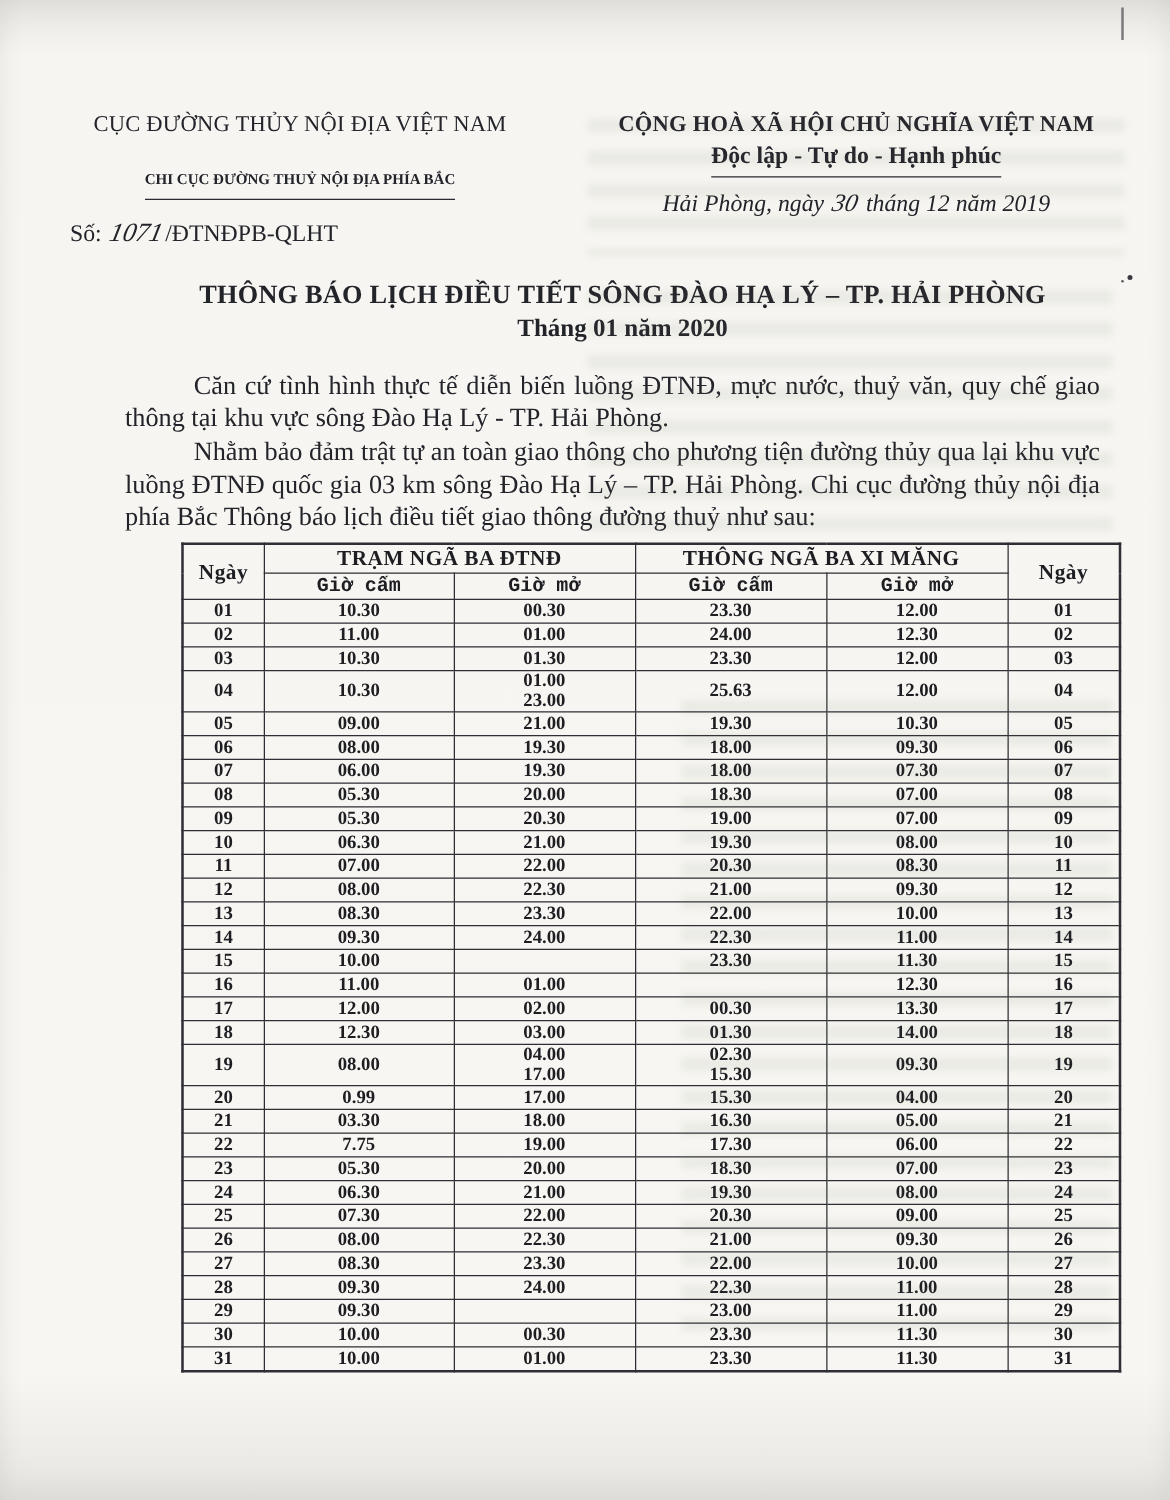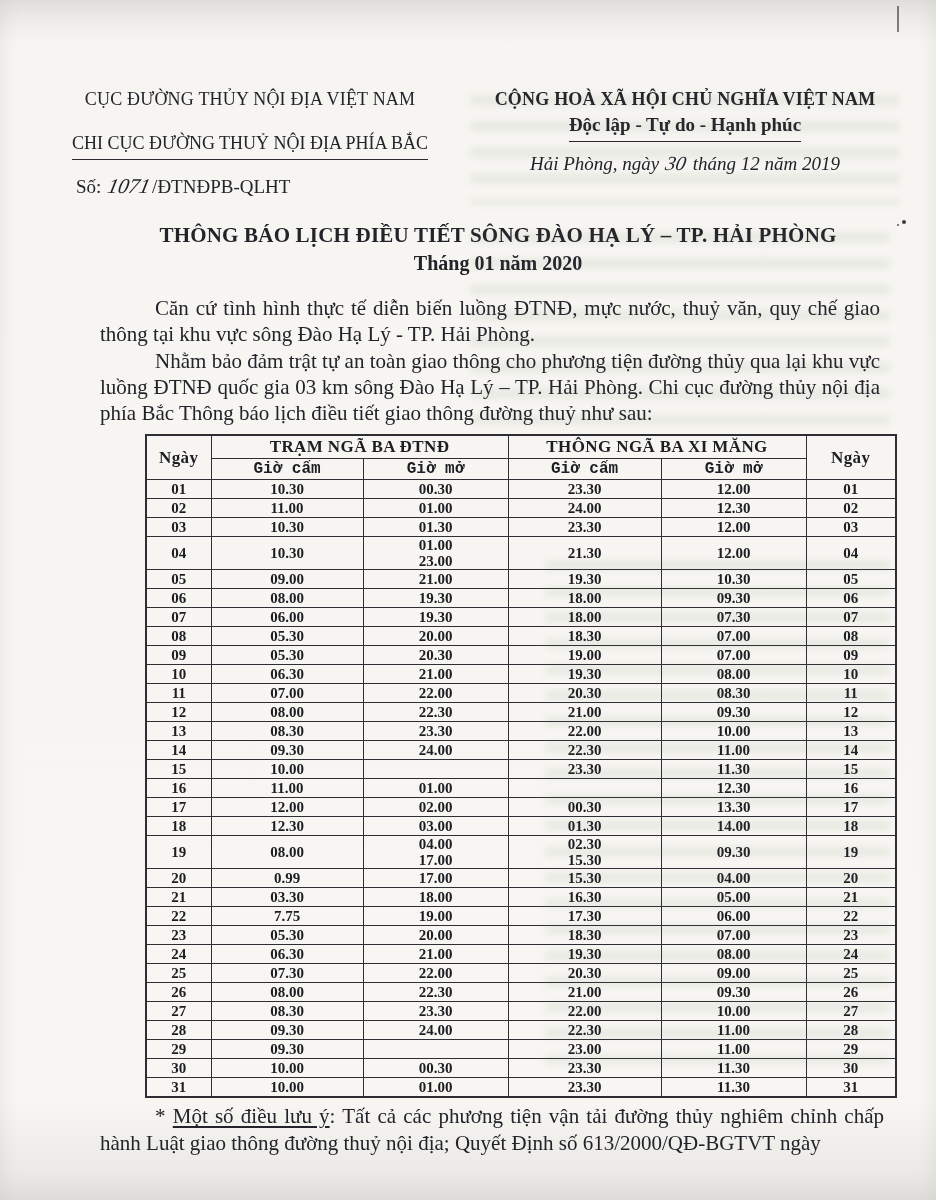--- a/index.html
+++ b/index.html
@@ -14,24 +14,24 @@
   .corner-line{position:absolute;left:897px;top:6px;width:2px;height:26px;background:#4a4a50;opacity:.7;}
   .ghost{position:absolute;pointer-events:none;filter:blur(3px);
     background:repeating-linear-gradient(180deg, rgba(105,115,92,.08) 0 11px, rgba(105,115,92,0) 11px 26px);}
   .g1{left:470px;top:95px;width:430px;height:110px;}
   .g2{left:470px;top:232px;width:420px;height:205px;}
   .g3{left:545px;top:560px;width:345px;height:520px;}
   .ink-speck{position:absolute;left:902px;top:220px;width:4px;height:4px;border-radius:50%;background:#3a3a40;box-shadow:-6px 3px 0 -1px #55555c;}
 
   
   .header{display:flex;padding-top:86px;}
-  .hdr-left{width:480px;text-align:center;padding-left:20px;box-sizing:border-box;}
+  .hdr-left{width:480px;text-align:center;box-sizing:border-box;}
   .hdr-right{width:410px;text-align:center;}
   .org-parent{font-size:18px;letter-spacing:.2px;line-height:26px;}
-  .org-name{font-size:18px;font-weight:normal;line-height:26px;display:inline-block;border-bottom:1.6px solid #2a2a30;padding-bottom:3px;}
+  .org-name{font-size:12px;font-weight:bold;line-height:26px;display:inline-block;border-bottom:1.6px solid #2a2a30;padding-bottom:3px;}
   .doc-no{margin-top:14px;text-align:left;padding-left:56px;font-size:19px;}
   .motto1{font-size:18px;font-weight:bold;line-height:26px;letter-spacing:.2px;}
   .motto2{font-size:19px;font-weight:bold;line-height:26px;display:inline-block;border-bottom:1.8px solid #2a2a30;padding-bottom:3px;}
   .date-line{margin-top:10px;font-style:italic;font-size:19px;}
   .hand{display:inline-block;font-style:italic;transform:skewX(-12deg);font-size:21px;margin:0 2px;}
   .hand-day{font-size:20px;}
 
   
   .title-block{text-align:center;margin-top:24px;padding-left:60px;}
   .title1{font-size:21px;font-weight:bold;letter-spacing:.2px;}
@@ -137,21 +137,21 @@
           <td>01.30</td>
           <td>23.30</td>
           <td>12.00</td>
           <td>03</td>
         </tr>
         <tr>
           <td>04</td>
           <td>10.30</td>
           <td>01.00
 23.00</td>
-          <td>21.30</td>
+          <td>25.63</td>
           <td>12.00</td>
           <td>04</td>
         </tr>
         <tr>
           <td>05</td>
           <td>09.00</td>
           <td>21.00</td>
           <td>19.30</td>
           <td>10.30</td>
           <td>05</td>
@@ -362,14 +362,13 @@
           <td>31</td>
           <td>10.00</td>
           <td>01.00</td>
           <td>23.30</td>
           <td>11.30</td>
           <td>31</td>
         </tr>
       </tbody>
   </table>
 
-  <p class="footer-note"><span>* </span><span class="note-label">Một số điều lưu ý</span><span>: Tất cả các phương tiện vận tải đường thủy nghiêm chỉnh chấp hành Luật giao thông đường thuỷ nội địa; Quyết Định số 613/2000/QĐ-BGTVT ngày</span></p>
 </div>
 
 </body></html>

